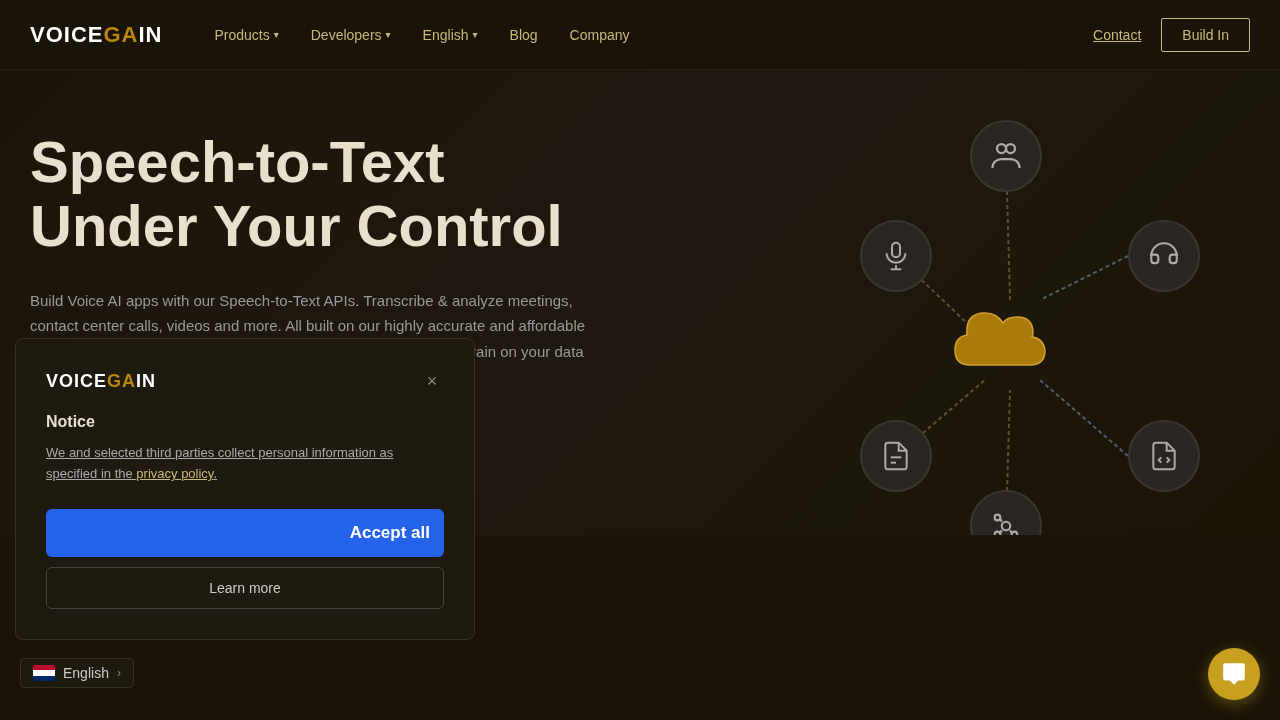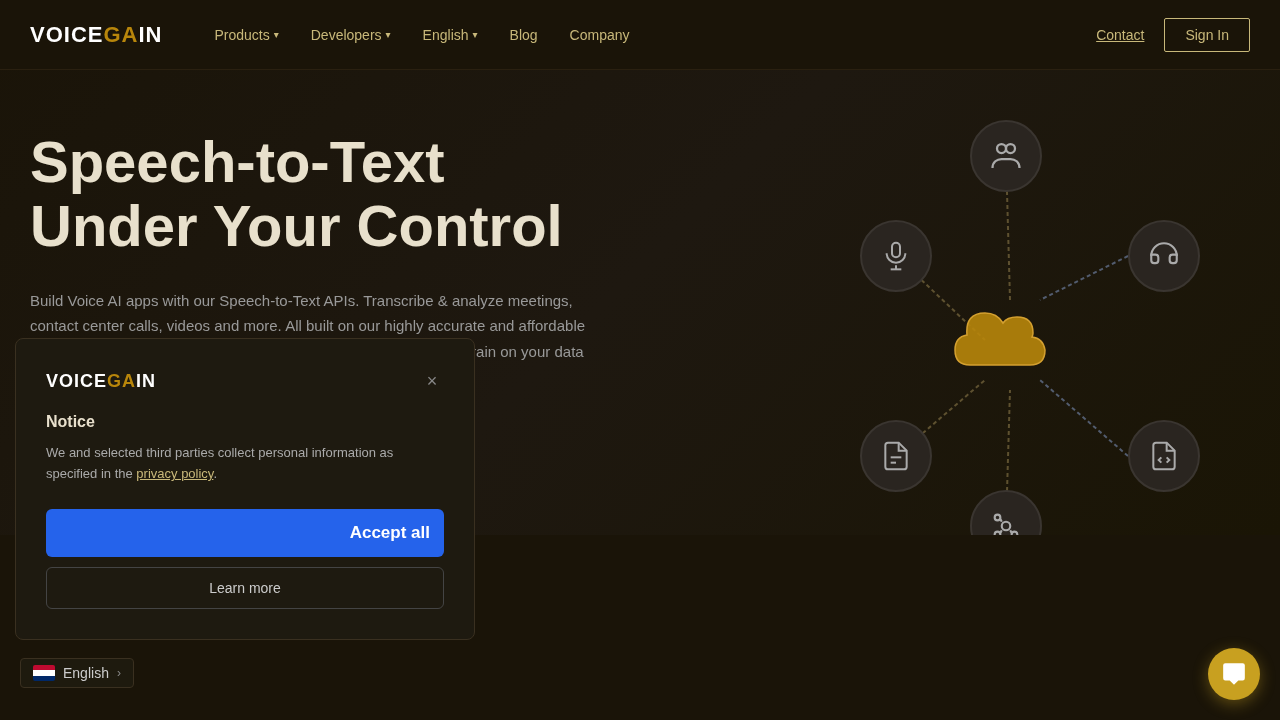--- a/index.html
+++ b/index.html
@@ -254,20 +254,21 @@
       font-size: 16px;
       font-weight: 700;
       color: #e8e0cc;
       margin-bottom: 12px;
     }
     .modal-text {
       font-size: 13px;
       color: #aaa;
       line-height: 1.6;
       margin-bottom: 24px;
+      text-decoration: underline;
     }
     .modal-text a {
       color: #c8b87a;
       text-decoration: underline;
     }
     .btn-accept {
       width: 100%;
       padding: 14px;
       background: #2563eb;
       color: #fff;
@@ -312,21 +313,21 @@
     </a>
     <a class="nav-item">
       <span>Blog</span>
     </a>
     <a class="nav-item">
       <span>Company</span>
     </a>
   </div>
   <div class="nav-right">
     <span class="contact-link">Contact</span>
-    <button class="signin-btn">Sign In</button>
+    <button class="signin-btn">Build In</button>
   </div>
 </nav>
 
 <section class="hero">
   <div class="hero-content">
     <h1 class="hero-title">
       <span>Speech-to-Text</span><br>
       <span>Under Your Control</span>
     </h1>
     <p class="hero-desc">Build Voice AI apps with our Speech-to-Text APIs. Transcribe &amp; analyze meetings, contact center calls, videos and more. All built on our highly accurate and affordable deep-learning ASR. Deploy in your private infra or use our cloud. Train on your data to build your custom models and get high accuracy.</p>

